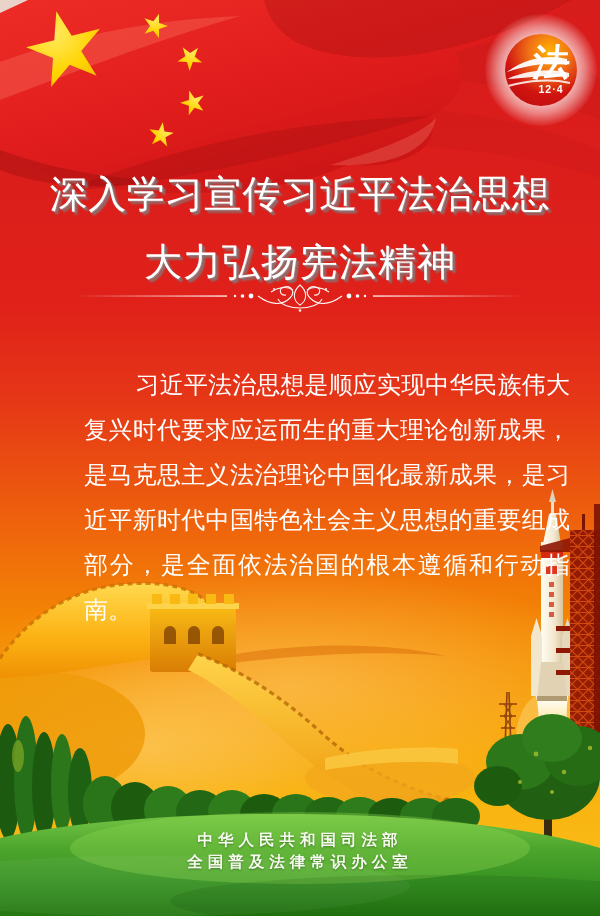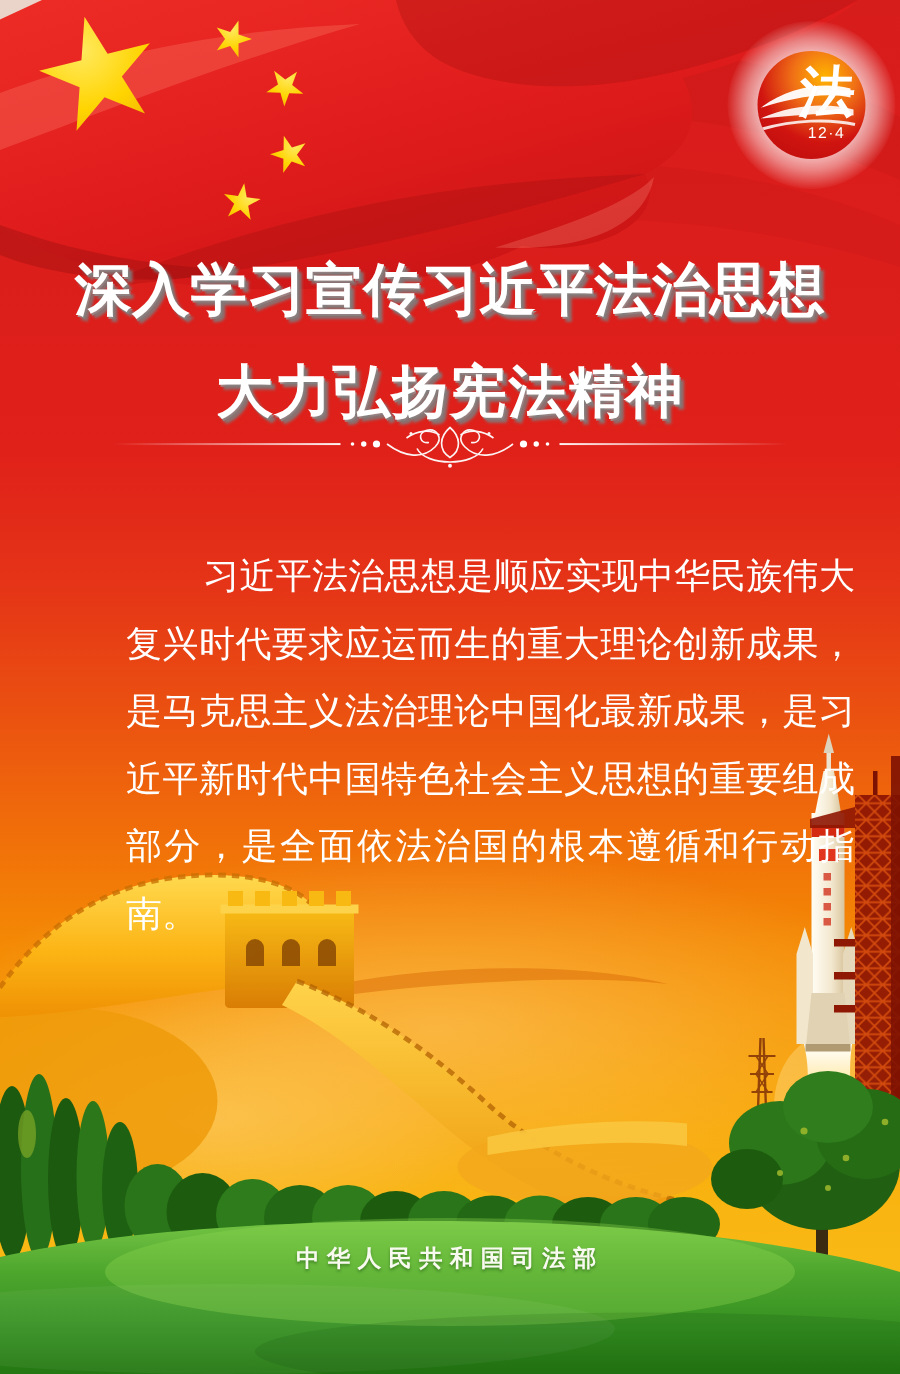--- a/index.html
+++ b/index.html
@@ -14,23 +14,23 @@
   .logo-wrap{position:absolute;top:32px;left:503px;width:76px;height:76px;z-index:3;}
   .logo-glow{position:absolute;left:-18px;top:-18px;width:112px;height:112px;border-radius:50%;
     background:radial-gradient(circle,rgba(255,255,255,.95) 30%,rgba(255,255,255,.45) 55%,rgba(255,255,255,0) 72%);}
   .logo-circle{position:absolute;left:2px;top:2px;width:72px;height:72px;border-radius:50%;
     background:radial-gradient(circle at 62% 24%,#ffb400 0%,#f07016 30%,#d01410 62%,#b80c0c 100%);
     overflow:hidden;}
   .logo-rays{position:absolute;left:0;top:0;}
   .logo-glyph{position:absolute;right:7px;top:10px;color:#fff;font-size:37px;font-weight:900;
     transform:skewX(-5deg);font-family:"Liberation Serif","DejaVu Serif",serif;line-height:1;}
   .logo-date{position:absolute;right:4px;bottom:11px;width:44px;text-align:center;color:#fff;
-    font-size:10.5px;font-weight:normal;letter-spacing:1px;}
+    font-size:10.5px;font-weight:bold;letter-spacing:1px;}
   .title{position:absolute;top:170px;left:0;right:0;z-index:4;text-align:center;color:#ffffff;
-    font-weight:700;text-shadow:3px 3px 2px rgba(125,125,125,.9),1px 1px 0 rgba(160,160,160,.8);}
+    font-weight:400;text-shadow:3px 3px 2px rgba(125,125,125,.9),1px 1px 0 rgba(160,160,160,.8);}
   .title-l1{font-size:38px;line-height:48px;letter-spacing:0.5px;}
   .title-l2{font-size:38px;line-height:48px;margin-top:20px;letter-spacing:1px;}
   .divider{position:absolute;top:278px;left:75px;z-index:4;display:block;}
   .body-text{position:absolute;top:351px;left:72px;width:486px;margin:12px;z-index:4;
     color:#ffffff;font-size:24px;line-height:45px;text-align:justify;text-justify:inter-character;
     text-indent:2.15em;font-family:"Liberation Serif","DejaVu Serif",serif;}
   .scenery{position:absolute;left:0;top:486px;z-index:2;display:block;}
   .footer{position:absolute;top:829px;left:0;right:0;z-index:5;text-align:center;color:#f8faf0;
     font-family:"Liberation Serif","DejaVu Serif",serif;font-weight:bold;
     text-shadow:0 1px 2px rgba(15,60,10,.45);}
@@ -306,14 +306,15 @@
     <g>
       <path d="M0,430 L0,352 C70,336 180,327 300,328 C430,329 540,344 600,362 L600,430 Z" fill="url(#grassG)"></path>
       <ellipse cx="300" cy="362" rx="230" ry="36" fill="#8fd84f" opacity="0.35"></ellipse>
       <ellipse cx="150" cy="400" rx="260" ry="30" fill="#ffffff" opacity="0.05"></ellipse>
       <ellipse cx="430" cy="415" rx="260" ry="26" fill="#0c3d06" opacity="0.12"></ellipse>
     </g>
   </svg>
 
   <div class="footer">
     <div class="footer-line">中华人民共和国司法部</div>
+    <div class="footer-line">全国普及法律常识办公室</div>
   </div>
 </div>
 
 </body></html>

